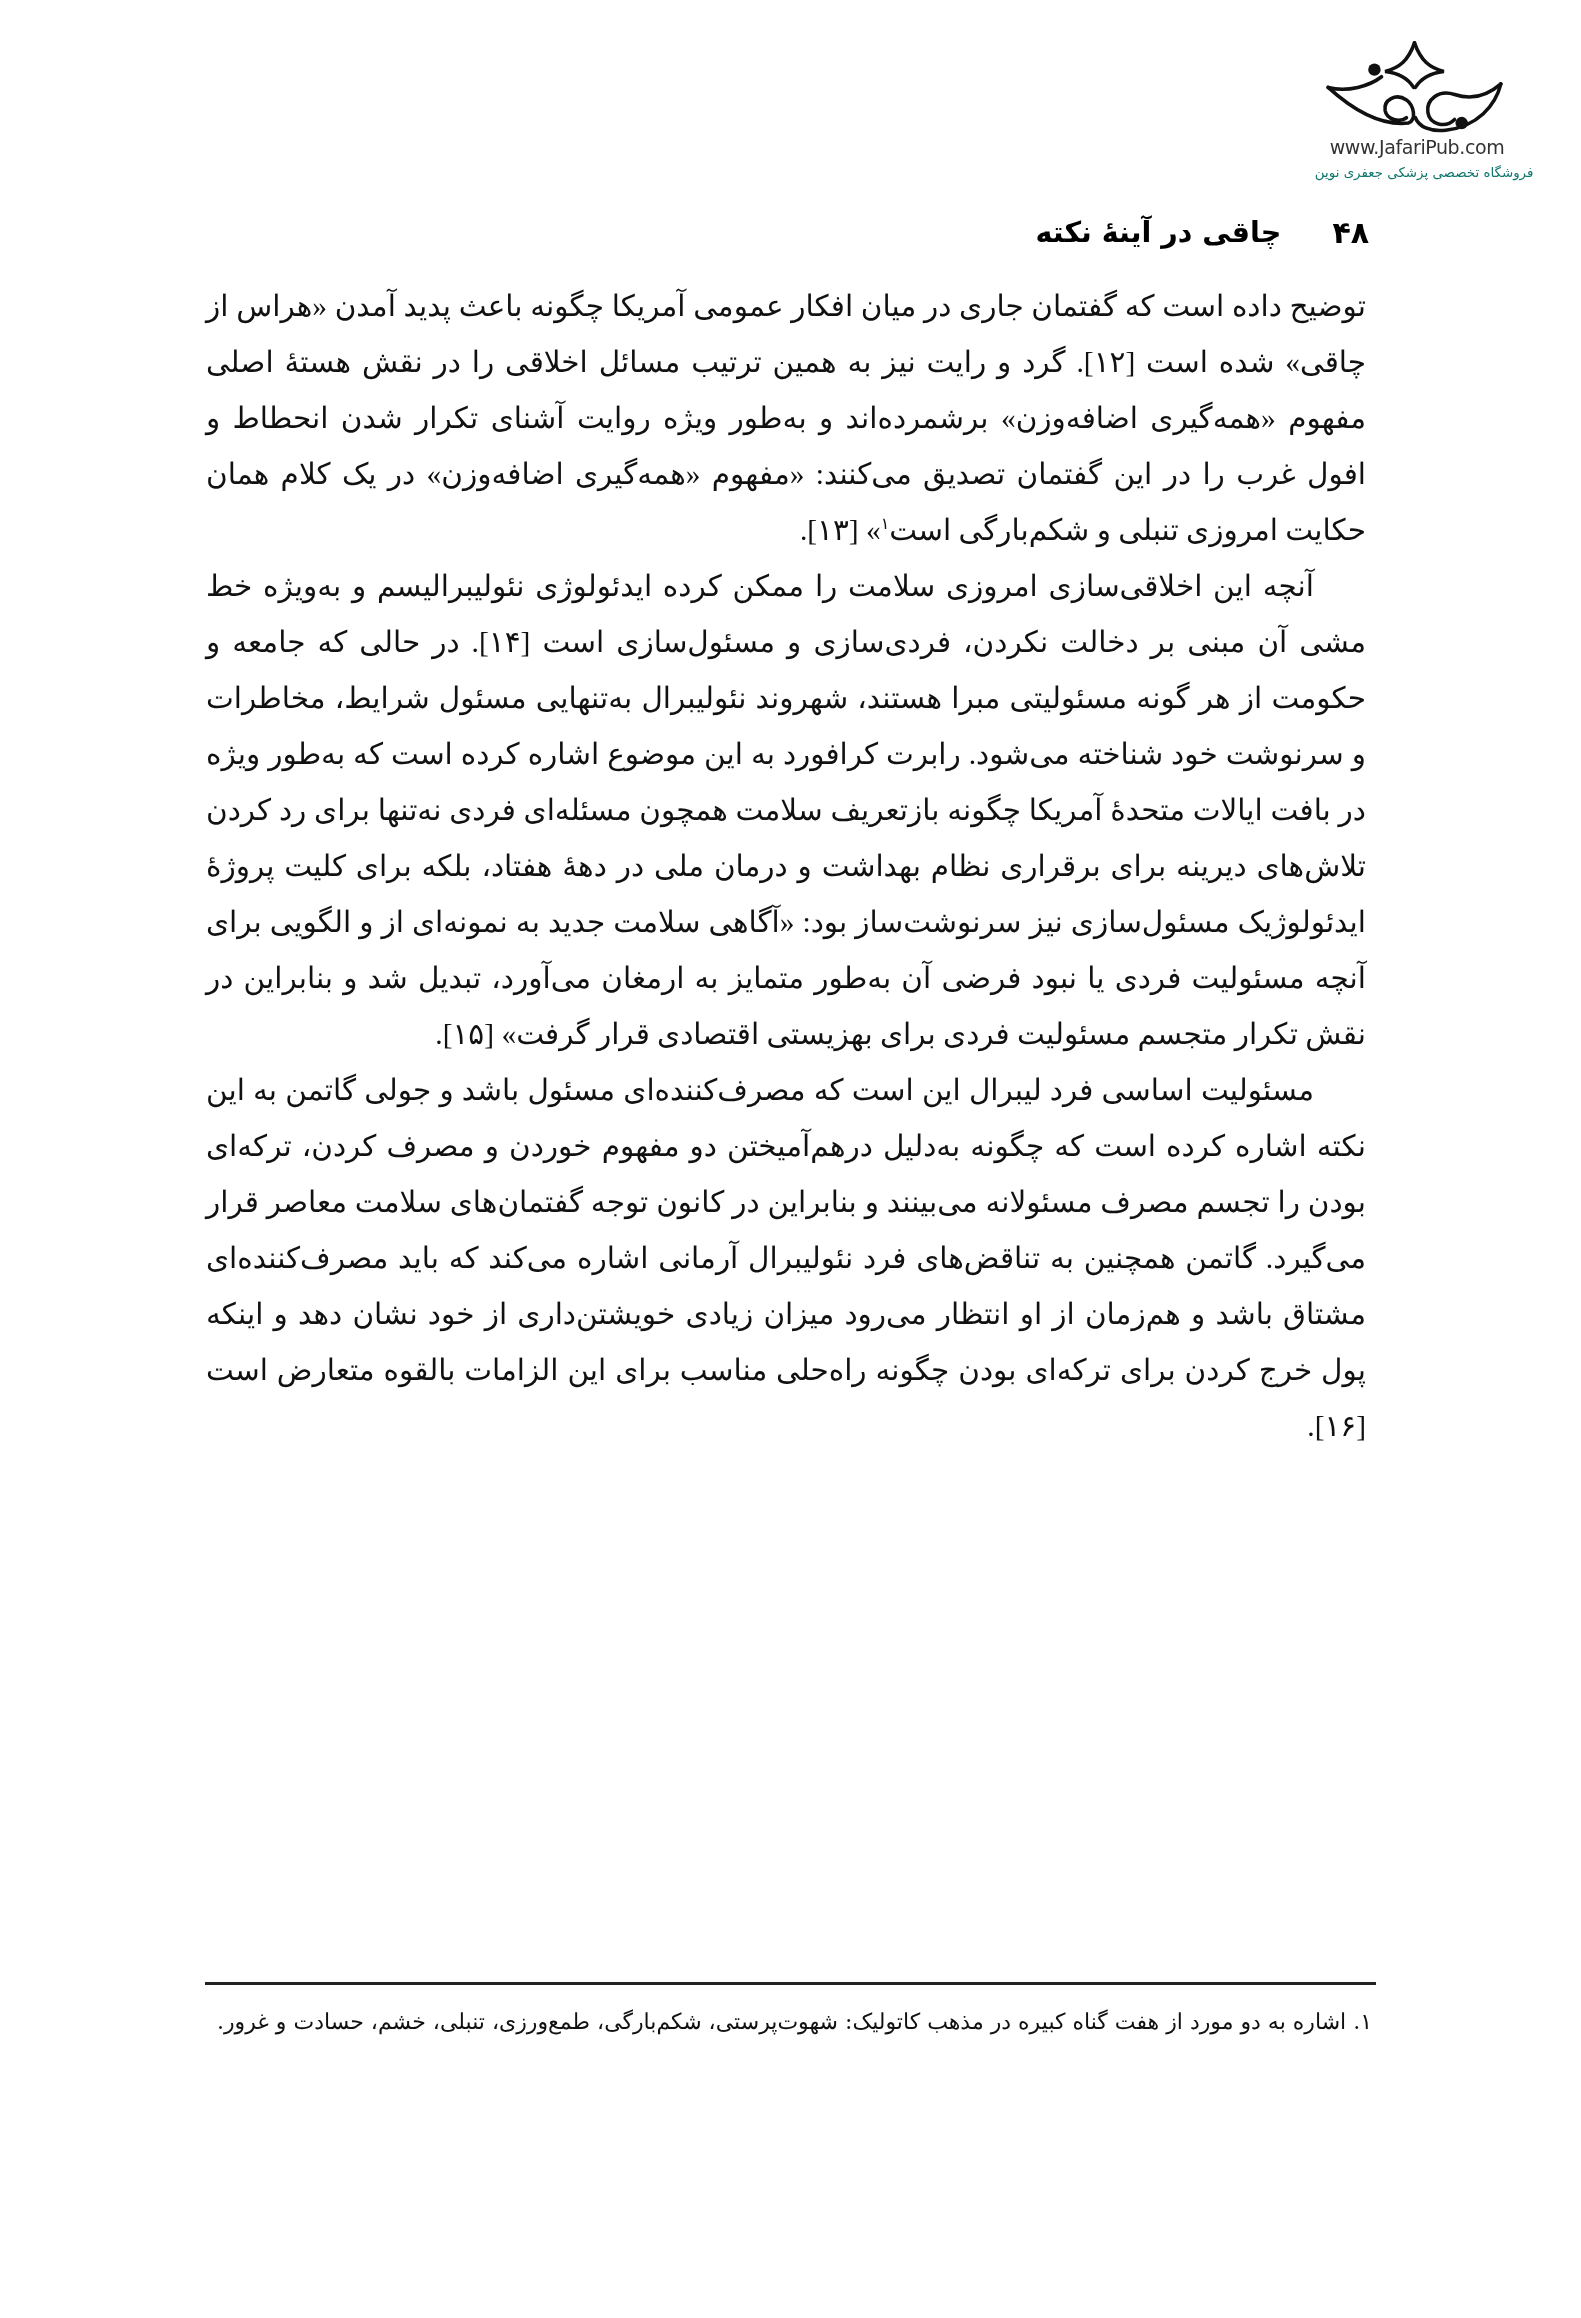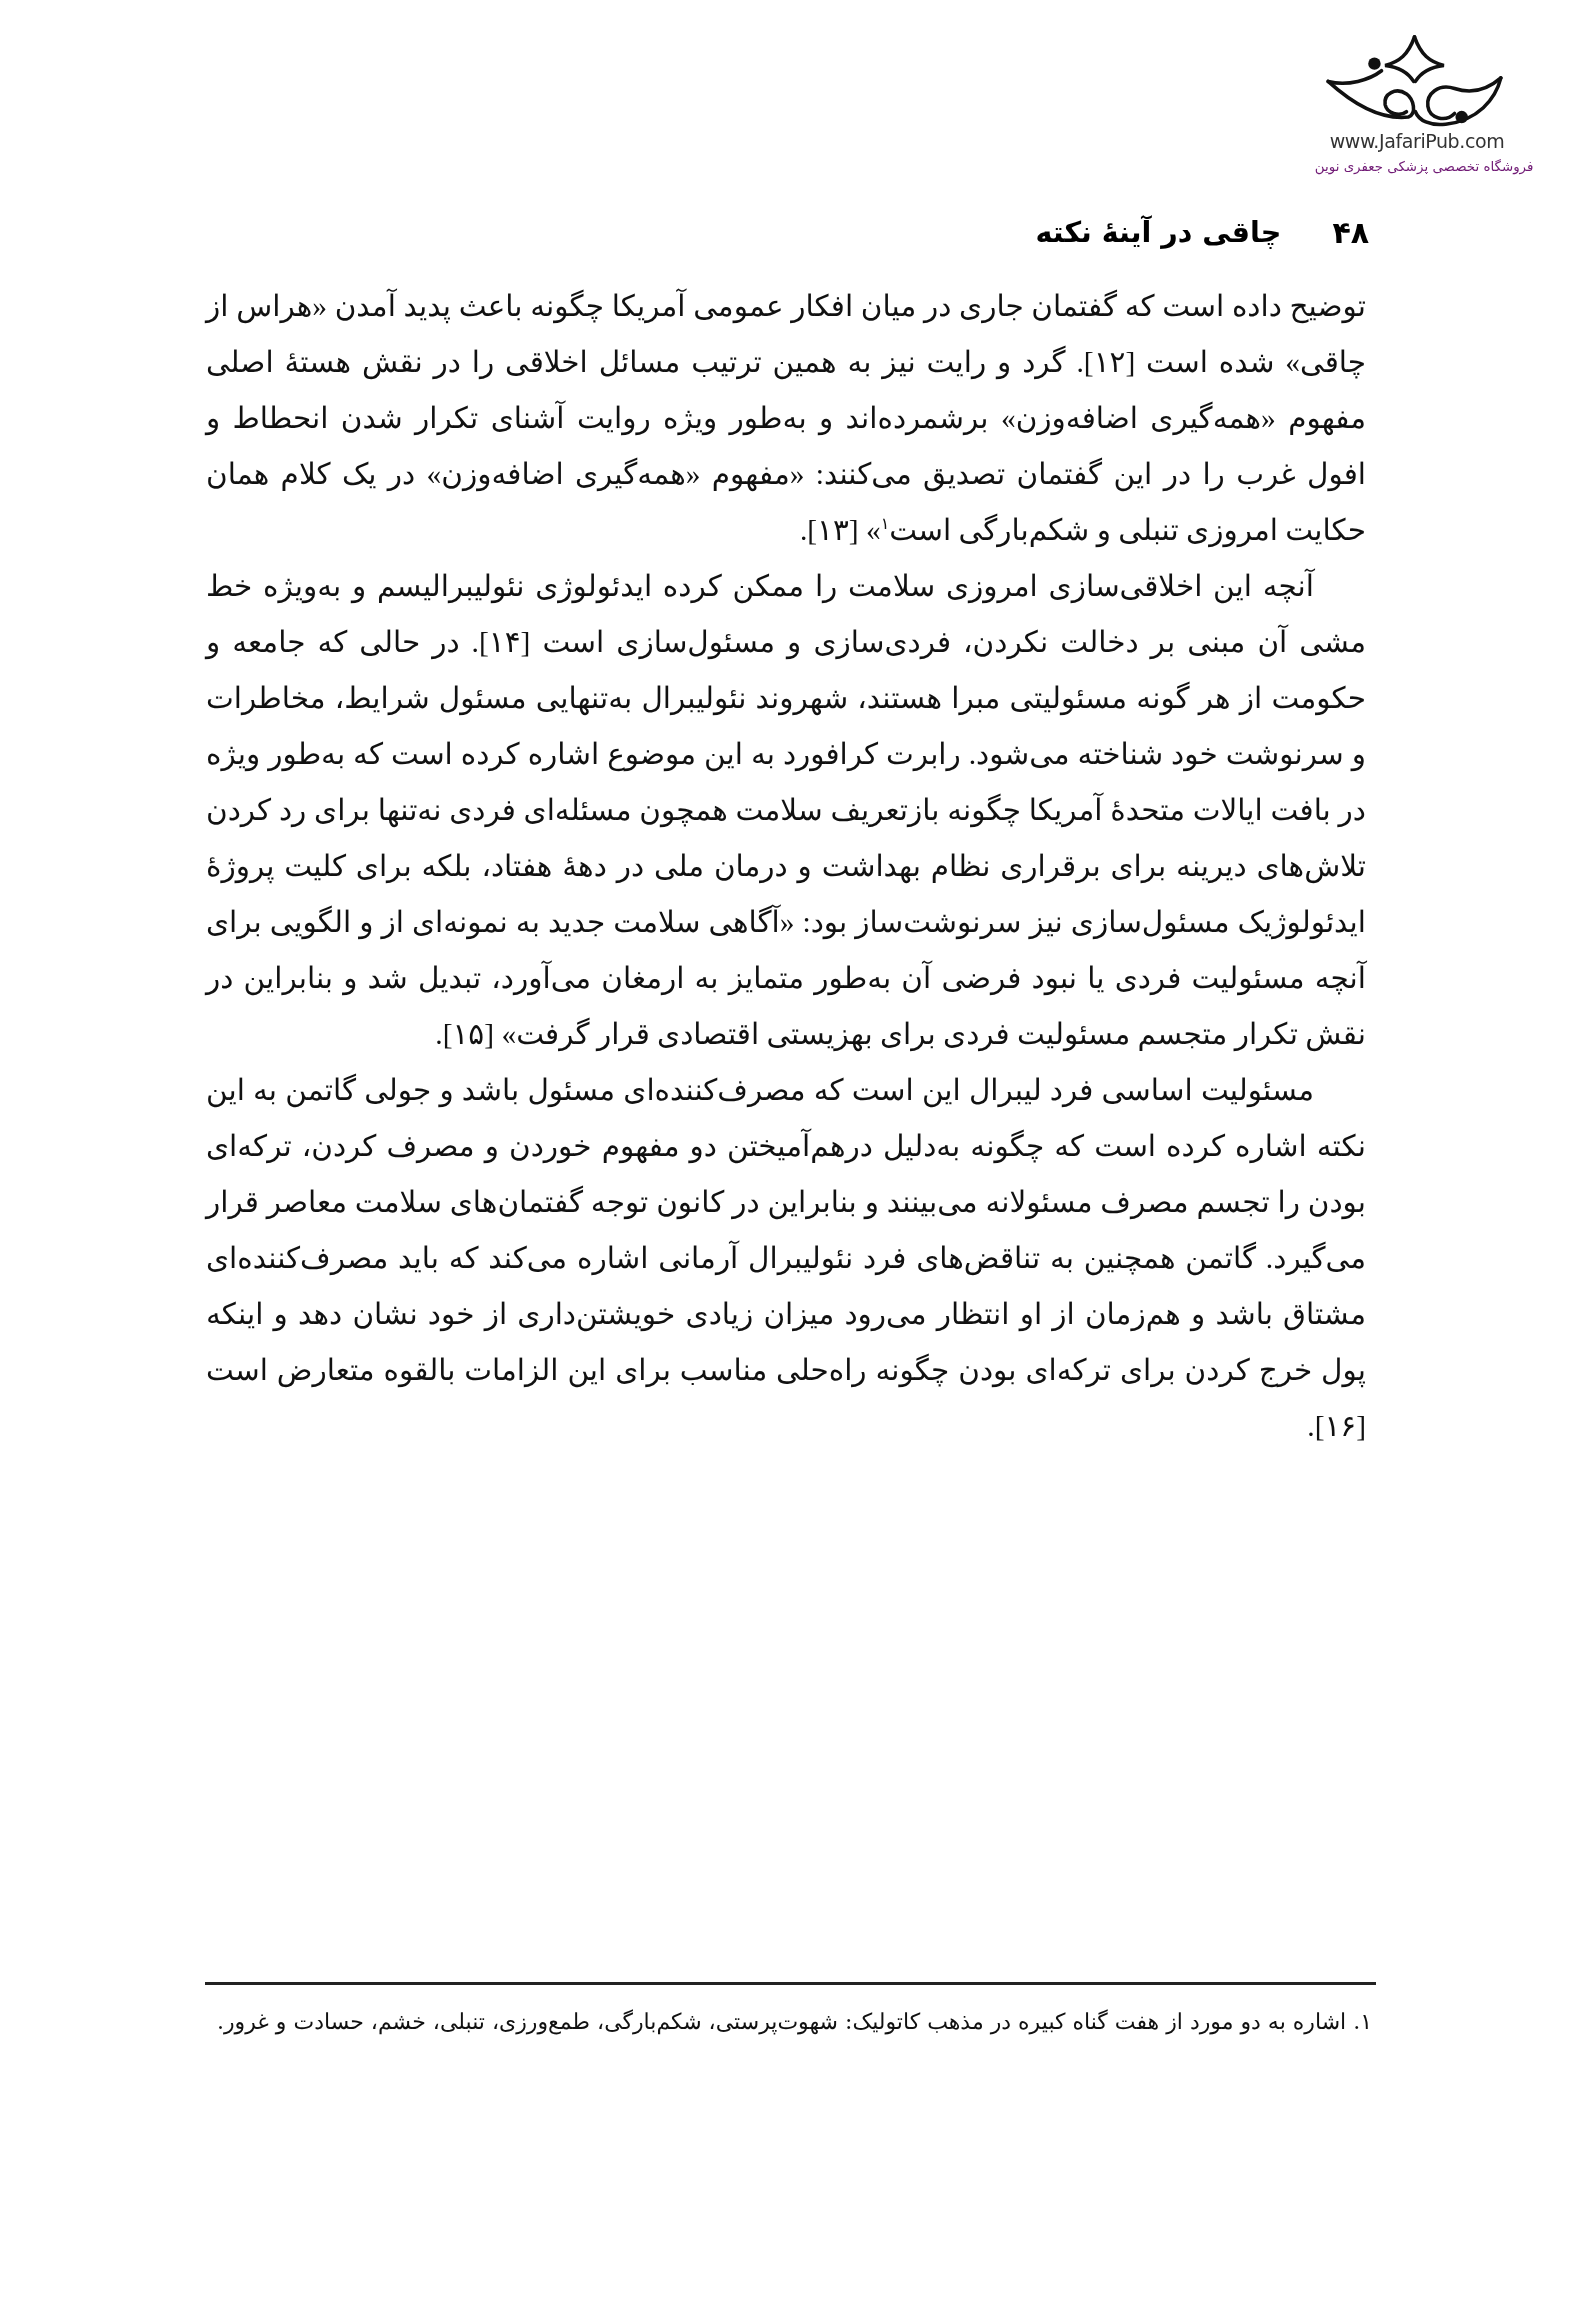--- a/index.html
+++ b/index.html
@@ -10,21 +10,21 @@
     body {
       width: 1581px;
       height: 2319px;
       position: relative;
       overflow: hidden;
       color: #111111;
       font-family: "DejaVu Serif", "Liberation Serif", serif;
     }
     .logo {
       position: absolute;
-      top: 30px;
+      top: 36px;
       left: 1285px;
       width: 268px;
       height: 156px;
       direction: ltr;
     }
     .logo-mark {
       position: absolute;
       left: 36px;
       top: 5.4px;
       width: 187px;
@@ -42,21 +42,21 @@
       color: #333333;
     }
     .logo-sub {
       position: absolute;
       right: 19.6px;
       top: 129px;
       white-space: nowrap;
       direction: rtl;
       font-family: "DejaVu Sans", "Liberation Sans", sans-serif;
       font-size: 13.4px;
-      color: #701a75;
+      color: #0f766e;
     }
     .running-head {
       position: absolute;
       top: 207px;
       right: 212px;
       height: 50px;
       display: flex;
       flex-direction: row;
       align-items: center;
       direction: rtl;

